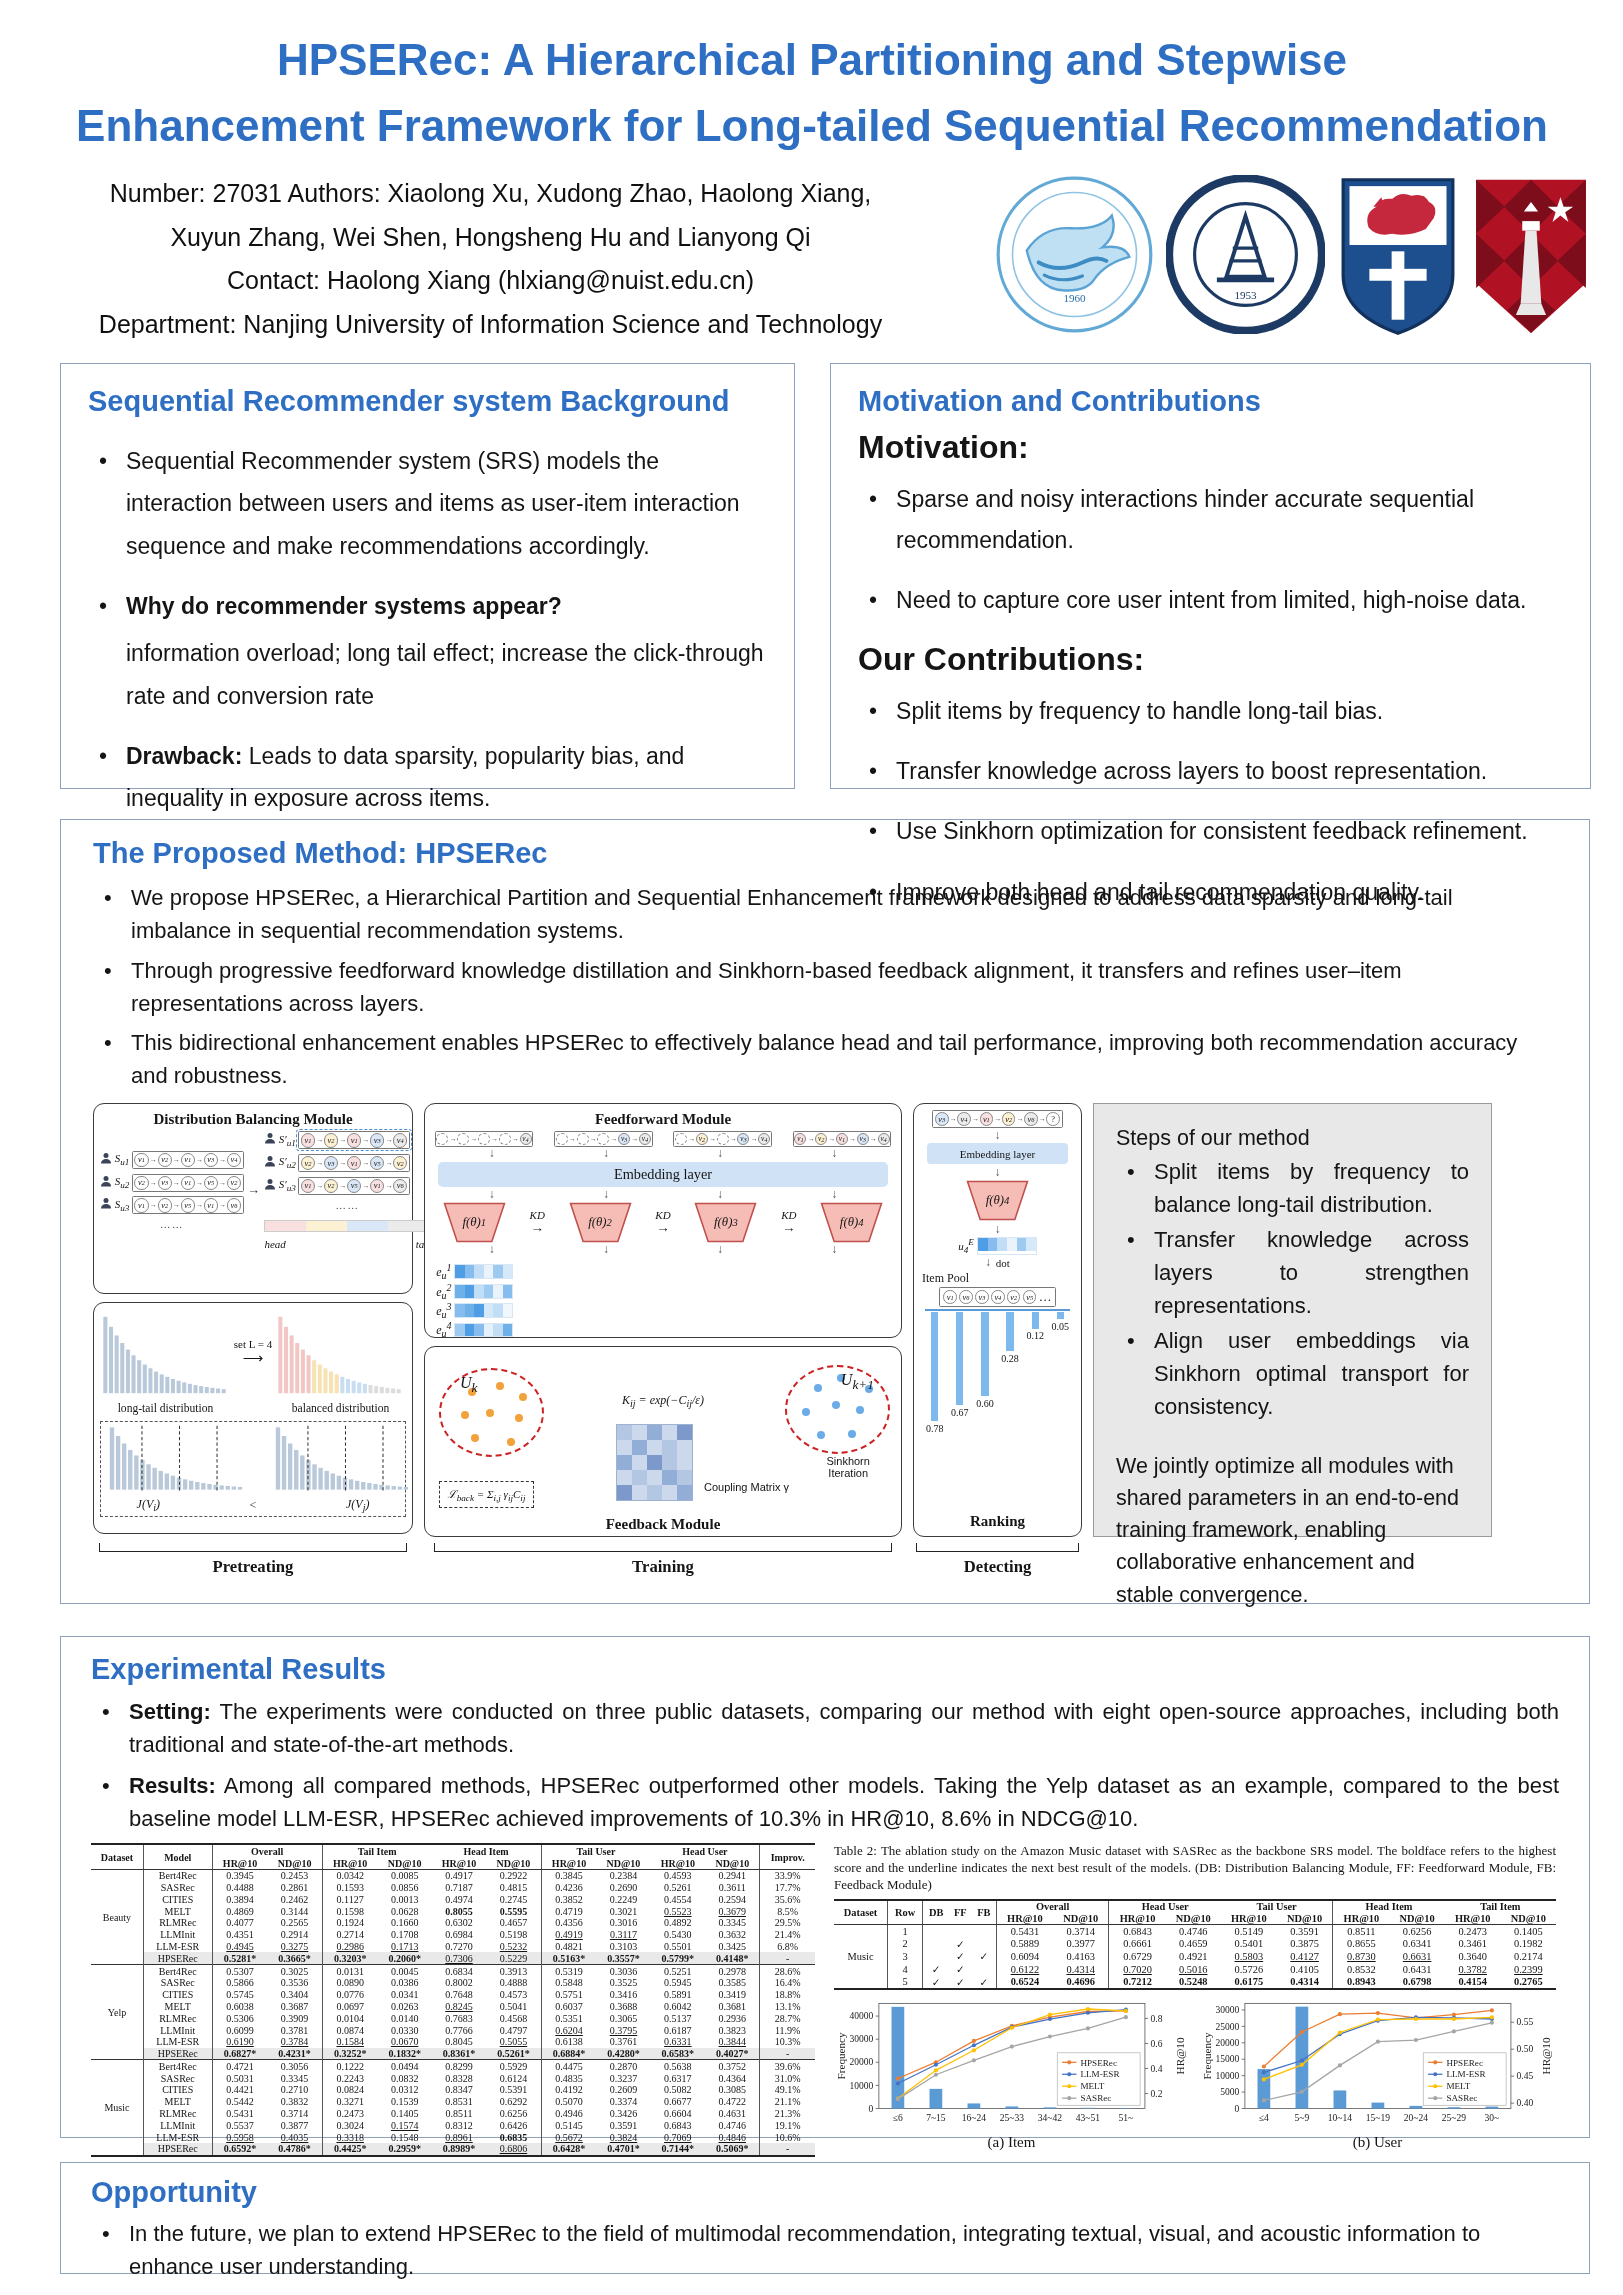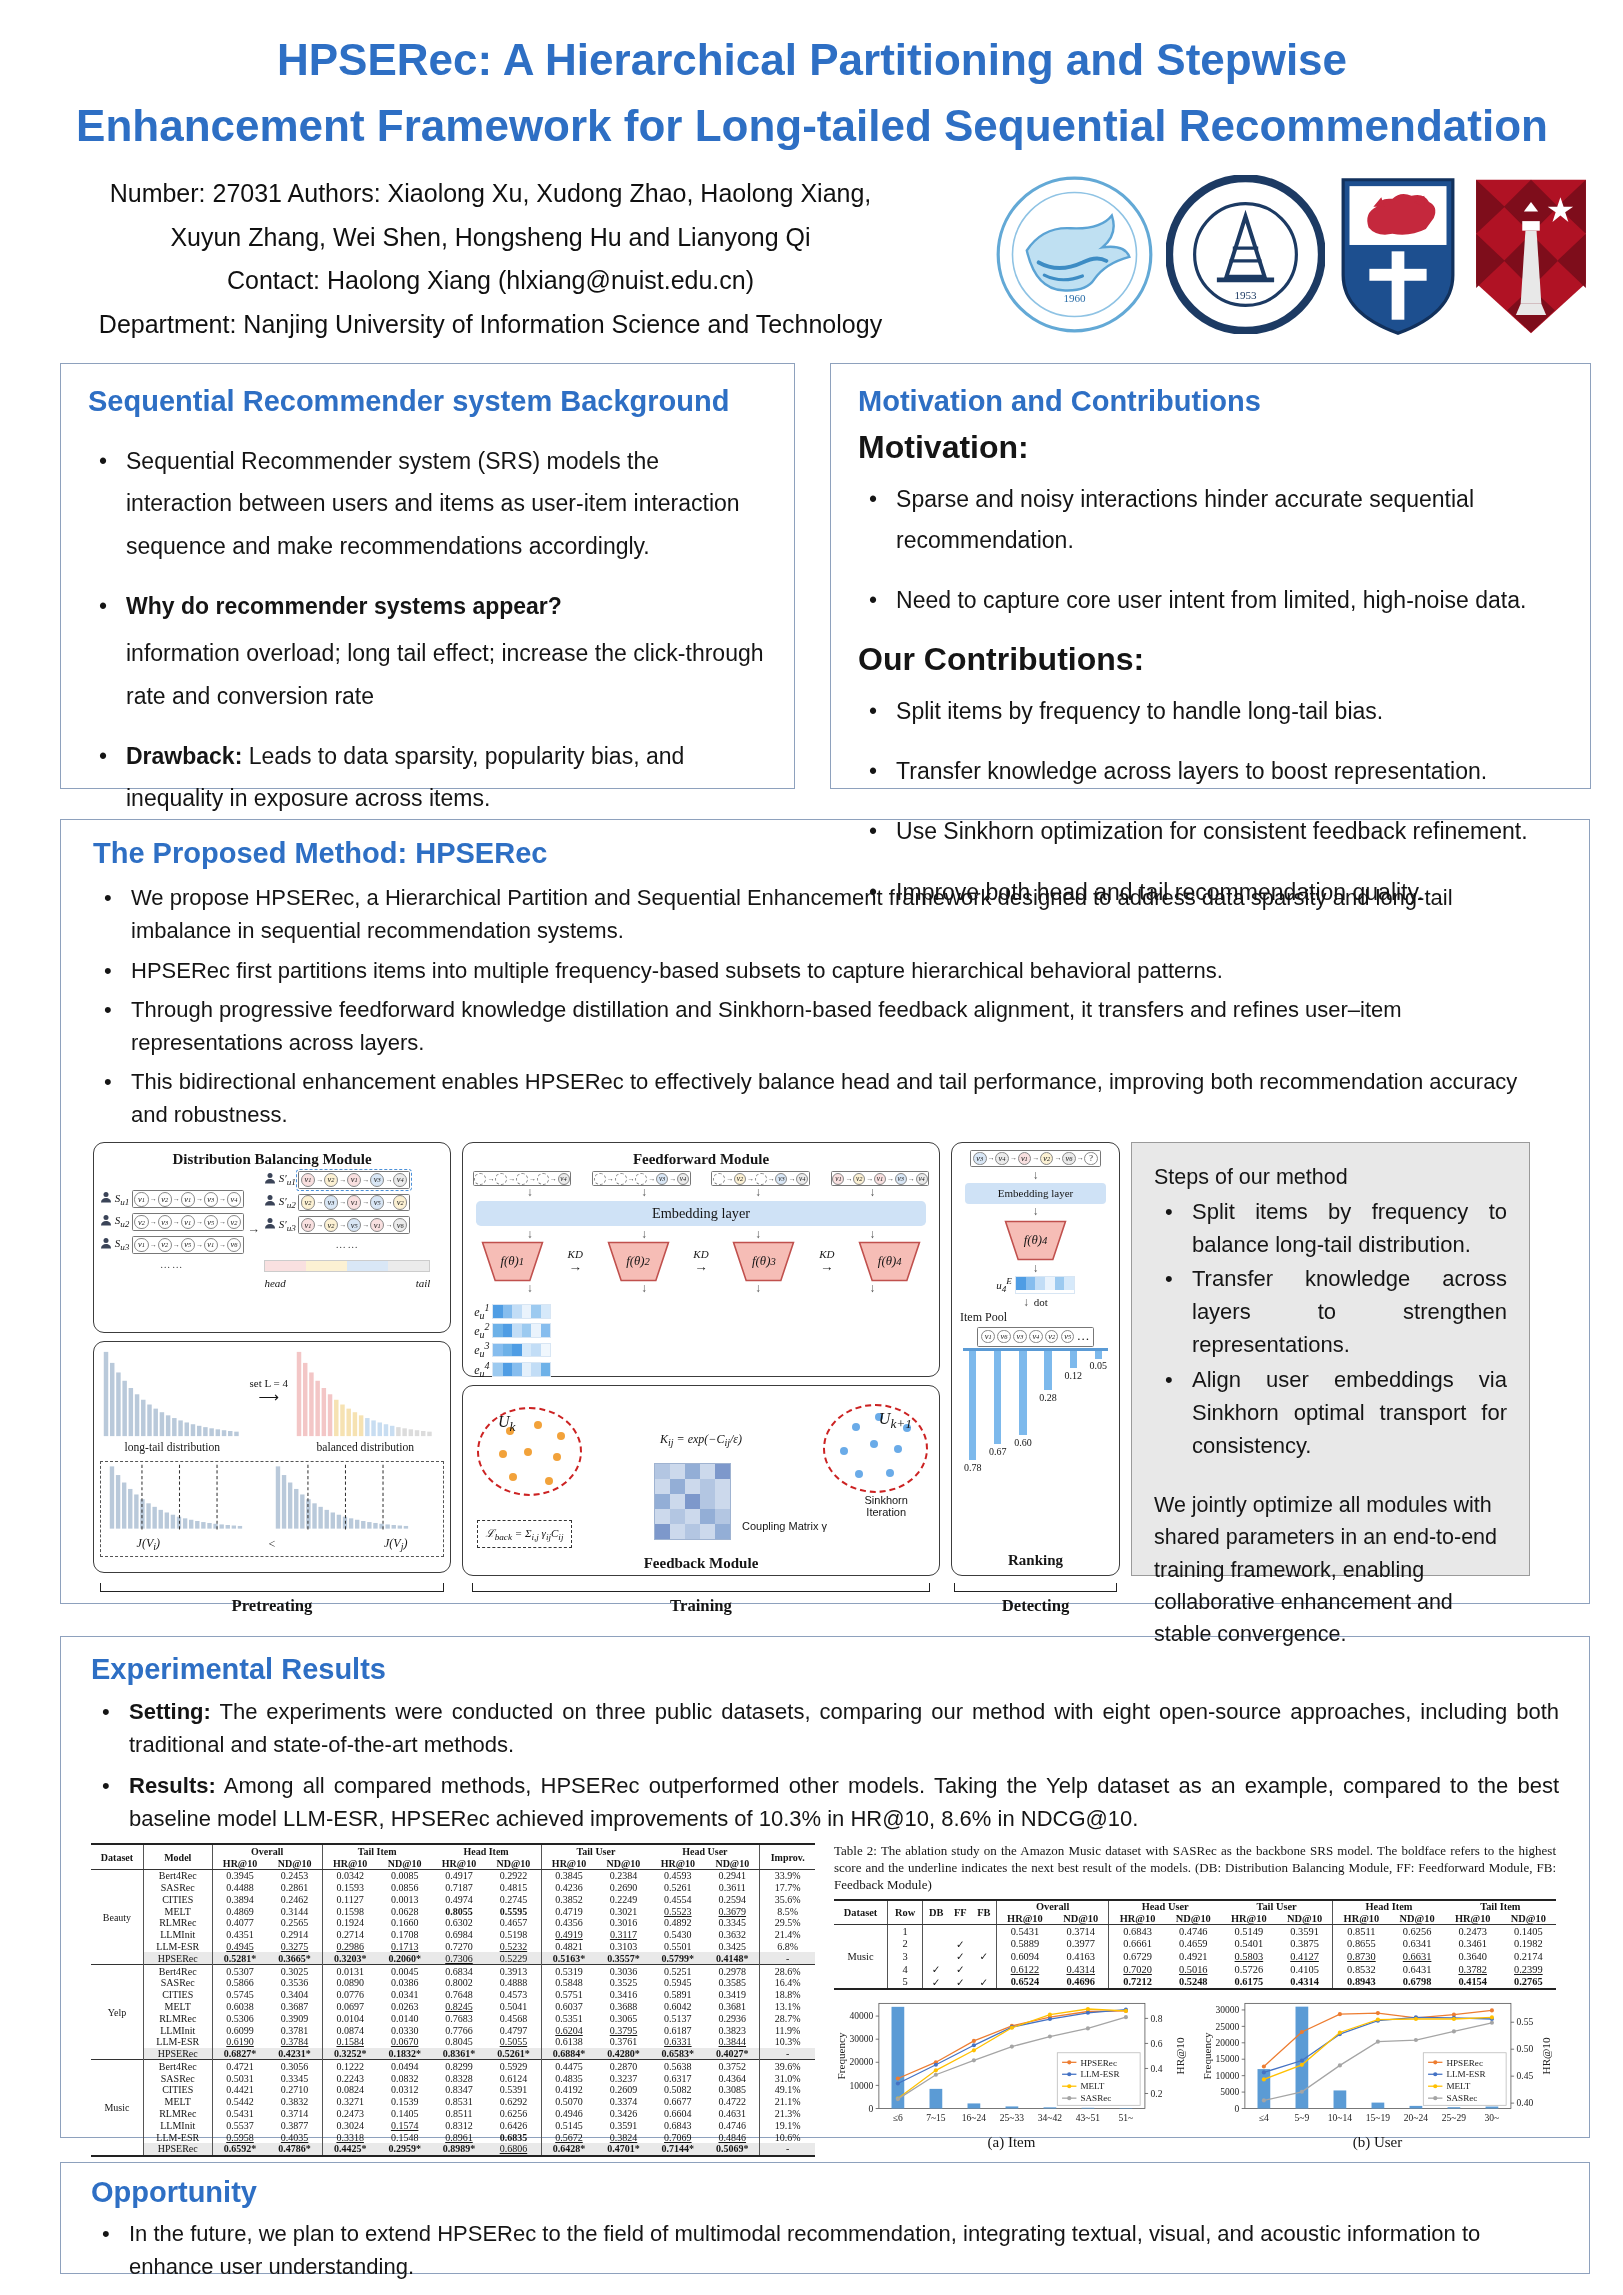--- a/index.html
+++ b/index.html
@@ -30,21 +30,21 @@
   .box-mo .subhead { font-size:32px; font-weight:bold; margin:11px 0 12.8px; }
   .box-mo ul.bullets { font-size:23px; line-height:1.8; }
   .box-mo li { margin-bottom:19px; }
 
   
   .box-method { width:1530px; height:785px; margin:30px 33px 0 60px; padding:17.5px 32px; }
   .box-method ul.bullets { margin-top:11px; font-size:22px; line-height:1.5; }
   .box-method li { margin-bottom:6.4px; }
 
   .diagram { display:flex; gap:11px; margin-top:11px; font-family:"Liberation Serif", serif; }
-  .dcol-1 { width:358px; } .dcol-2 { width:478px; } .dcol-3 { width:169px; }
+  .dcol-1 { width:320px; } .dcol-2 { width:478px; } .dcol-3 { width:169px; }
   .dcol-4 { width:399px; }
   .dbox { border:1.6px solid #3c3c3c; border-radius:11px; background:#fff; }
   .dtitle { text-align:center; font-weight:bold; font-size:15px; padding-top:4px; }
 
   .balancing { height:191px; padding:3.2px 6.4px; }
   .bal-flex { display:flex; align-items:center; gap:3.2px; margin-top:3.2px; }
   .bal-col { display:flex; flex-direction:column; gap:4.8px; }
   .userrow { display:flex; align-items:center; gap:2.4px; }
   .ulabel { font-style:italic; font-size:11px; white-space:nowrap; }
   .seqbox { display:flex; align-items:center; border:0.8px solid #777; padding:0.8px 1.6px;
@@ -254,21 +254,20 @@
           <li>Use Sinkhorn optimization for consistent feedback refinement.</li>
           <li>Improve both head and tail recommendation quality.</li>
         </ul>
     </section>
   </div>
 
   <section class="pbox box-method">
     <h2 class="sec">The Proposed Method: HPSERec</h2>
     <ul class="bullets">
         <li>We propose HPSERec, a Hierarchical Partition and Sequential Enhancement framework designed to address data sparsity and long-tail imbalance in sequential recommendation systems.</li>
-        <li>HPSERec first partitions items into multiple frequency-based subsets to capture hierarchical behavioral patterns.</li>
         <li>Through progressive feedforward knowledge distillation and Sinkhorn-based feedback alignment, it transfers and refines user–item representations across layers.</li>
         <li>This bidirectional enhancement enables HPSERec to effectively balance head and tail performance, improving both recommendation accuracy and robustness.</li>
       </ul>
 
     <div class="diagram">
 
       <div class="dcol-1">
         <div class="dbox balancing">
           <div class="dtitle">Distribution Balancing Module</div>
           <div class="bal-flex">

